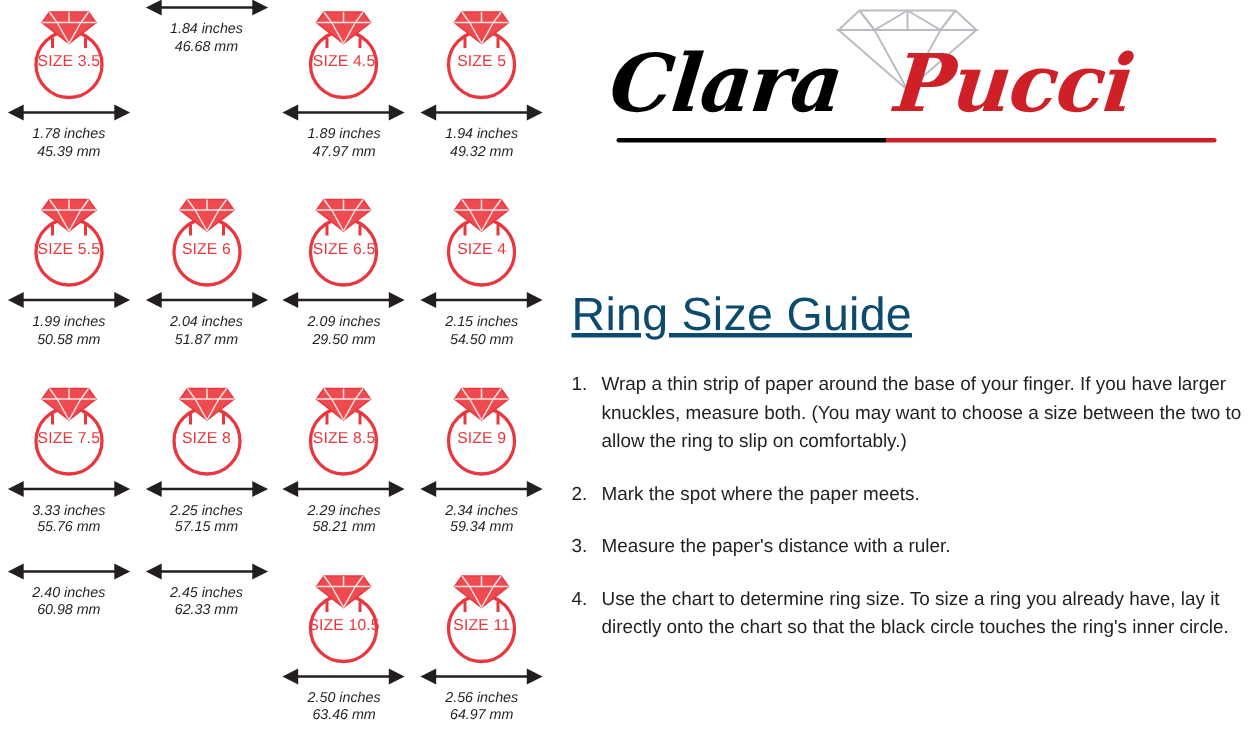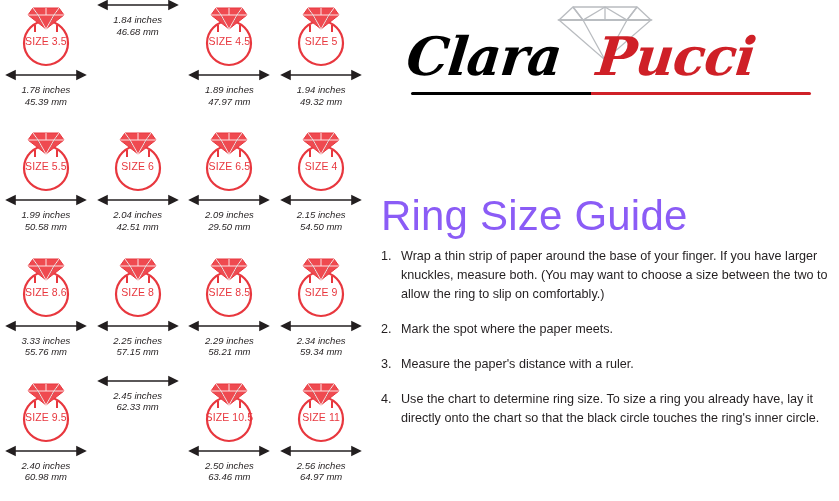--- a/index.html
+++ b/index.html
@@ -130,23 +130,24 @@
     width: 400px;
     height: 3px;
     background: linear-gradient(to right, #000 0%, #000 45%, #cf2027 45%, #cf2027 100%);
     border-radius: 2px;
   }
 
   #guide-title {
     position: absolute;
     left: 6px;
     top: 192px;
-    font-size: 42px;
-    color: #8b5cf6;
+    font-size: 31px;
+    color: #0c4a6e;
     letter-spacing: .2px;
+    text-decoration: underline;
   }
 
   #steps {
     position: absolute;
     left: 6px;
     top: 247px;
     width: 450px;
   }
 
   .step {
@@ -341,21 +342,21 @@
         </div>
         <div class="arrow-row"><svg width="86" height="14" viewBox="0 0 86 14">
             <g stroke="#231f20" stroke-width="1.6" fill="#231f20">
               <line x1="10" y1="7" x2="76" y2="7"></line>
               <polygon points="4,7 12,3 12,11"></polygon>
               <polygon points="82,7 74,3 74,11"></polygon>
             </g>
           </svg></div>
         <div class="measure">
           <div>2.04 inches</div>
-          <div>42.51 mm</div>
+          <div>51.87 mm</div>
         </div>
       </div>
       <div class="ring-cell">
         <div class="ring-art">
           <svg width="86" height="70" viewBox="0 0 86 70">
             <g stroke="#e8373e" fill="none" stroke-width="2.2">
               <circle cx="43" cy="41" r="22"></circle>
             </g>
             <g fill="#ef4a50" stroke="#e8373e" stroke-width="1">
               <path d="M30 6 L56 6 L61 13 L43 27 L25 13 Z"></path>
@@ -432,21 +433,21 @@
               <path d="M30 6 L35 13 L43 27"></path>
               <path d="M56 6 L51 13 L43 27"></path>
               <path d="M25 13 L61 13"></path>
               <path d="M43 6 L43 13"></path>
             </g>
             <g stroke="#e8373e" stroke-width="2" fill="none">
               <path d="M32 23 L32 30"></path>
               <path d="M54 23 L54 30"></path>
             </g>
           </svg>
-          <div class="size-label">SIZE 8.6</div>
+          <div class="size-label">SIZE 7.5</div>
         </div>
         <div class="arrow-row"><svg width="86" height="14" viewBox="0 0 86 14">
             <g stroke="#231f20" stroke-width="1.6" fill="#231f20">
               <line x1="10" y1="7" x2="76" y2="7"></line>
               <polygon points="4,7 12,3 12,11"></polygon>
               <polygon points="82,7 74,3 74,11"></polygon>
             </g>
           </svg></div>
         <div class="measure">
           <div>3.33 inches</div>
@@ -549,41 +550,20 @@
               <polygon points="4,7 12,3 12,11"></polygon>
               <polygon points="82,7 74,3 74,11"></polygon>
             </g>
           </svg></div>
         <div class="measure">
           <div>2.34 inches</div>
           <div>59.34 mm</div>
         </div>
       </div>
       <div class="ring-cell">
-        <div class="ring-art">
-          <svg width="86" height="70" viewBox="0 0 86 70">
-            <g stroke="#e8373e" fill="none" stroke-width="2.2">
-              <circle cx="43" cy="41" r="22"></circle>
-            </g>
-            <g fill="#ef4a50" stroke="#e8373e" stroke-width="1">
-              <path d="M30 6 L56 6 L61 13 L43 27 L25 13 Z"></path>
-            </g>
-            <g stroke="#ffffff" stroke-width="1" opacity=".85">
-              <path d="M30 6 L35 13 L43 27"></path>
-              <path d="M56 6 L51 13 L43 27"></path>
-              <path d="M25 13 L61 13"></path>
-              <path d="M43 6 L43 13"></path>
-            </g>
-            <g stroke="#e8373e" stroke-width="2" fill="none">
-              <path d="M32 23 L32 30"></path>
-              <path d="M54 23 L54 30"></path>
-            </g>
-          </svg>
-          <div class="size-label">SIZE 9.5</div>
-        </div>
         <div class="arrow-row"><svg width="86" height="14" viewBox="0 0 86 14">
             <g stroke="#231f20" stroke-width="1.6" fill="#231f20">
               <line x1="10" y1="7" x2="76" y2="7"></line>
               <polygon points="4,7 12,3 12,11"></polygon>
               <polygon points="82,7 74,3 74,11"></polygon>
             </g>
           </svg></div>
         <div class="measure">
           <div>2.40 inches</div>
           <div>60.98 mm</div>

